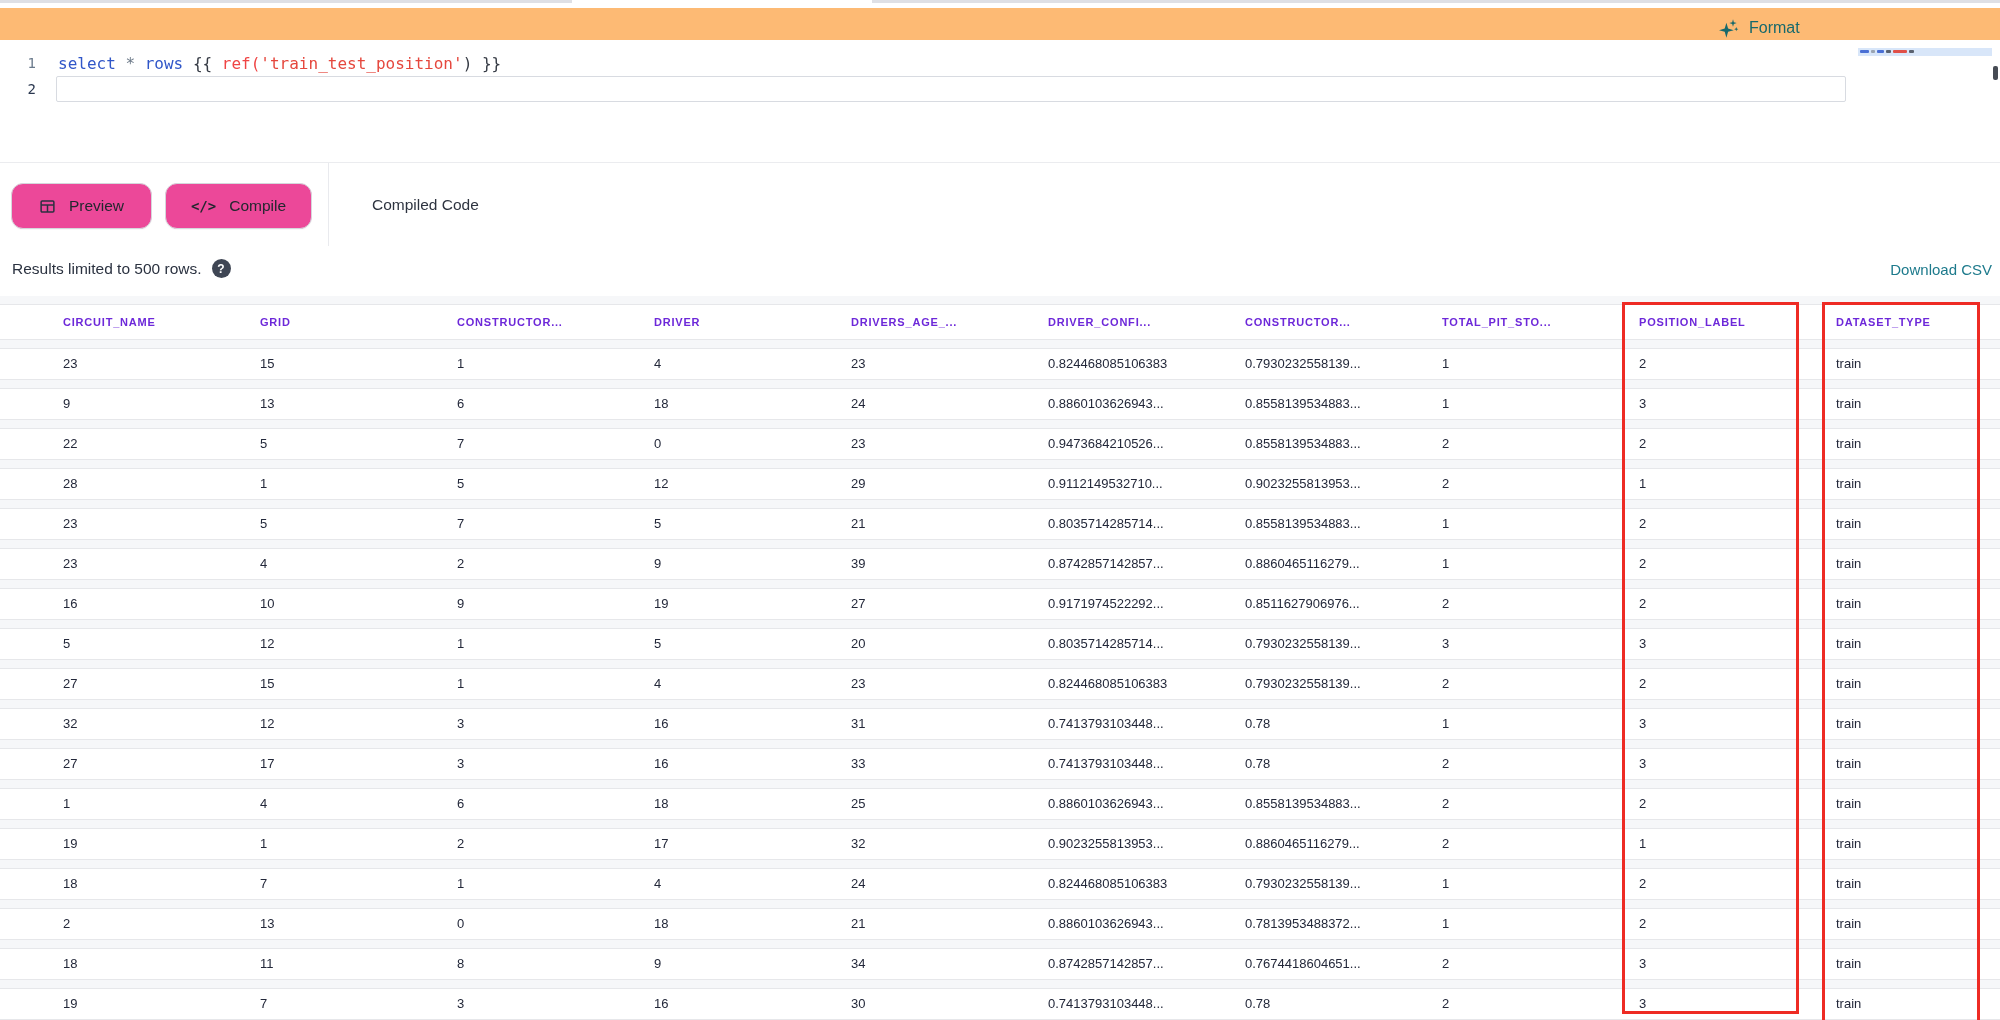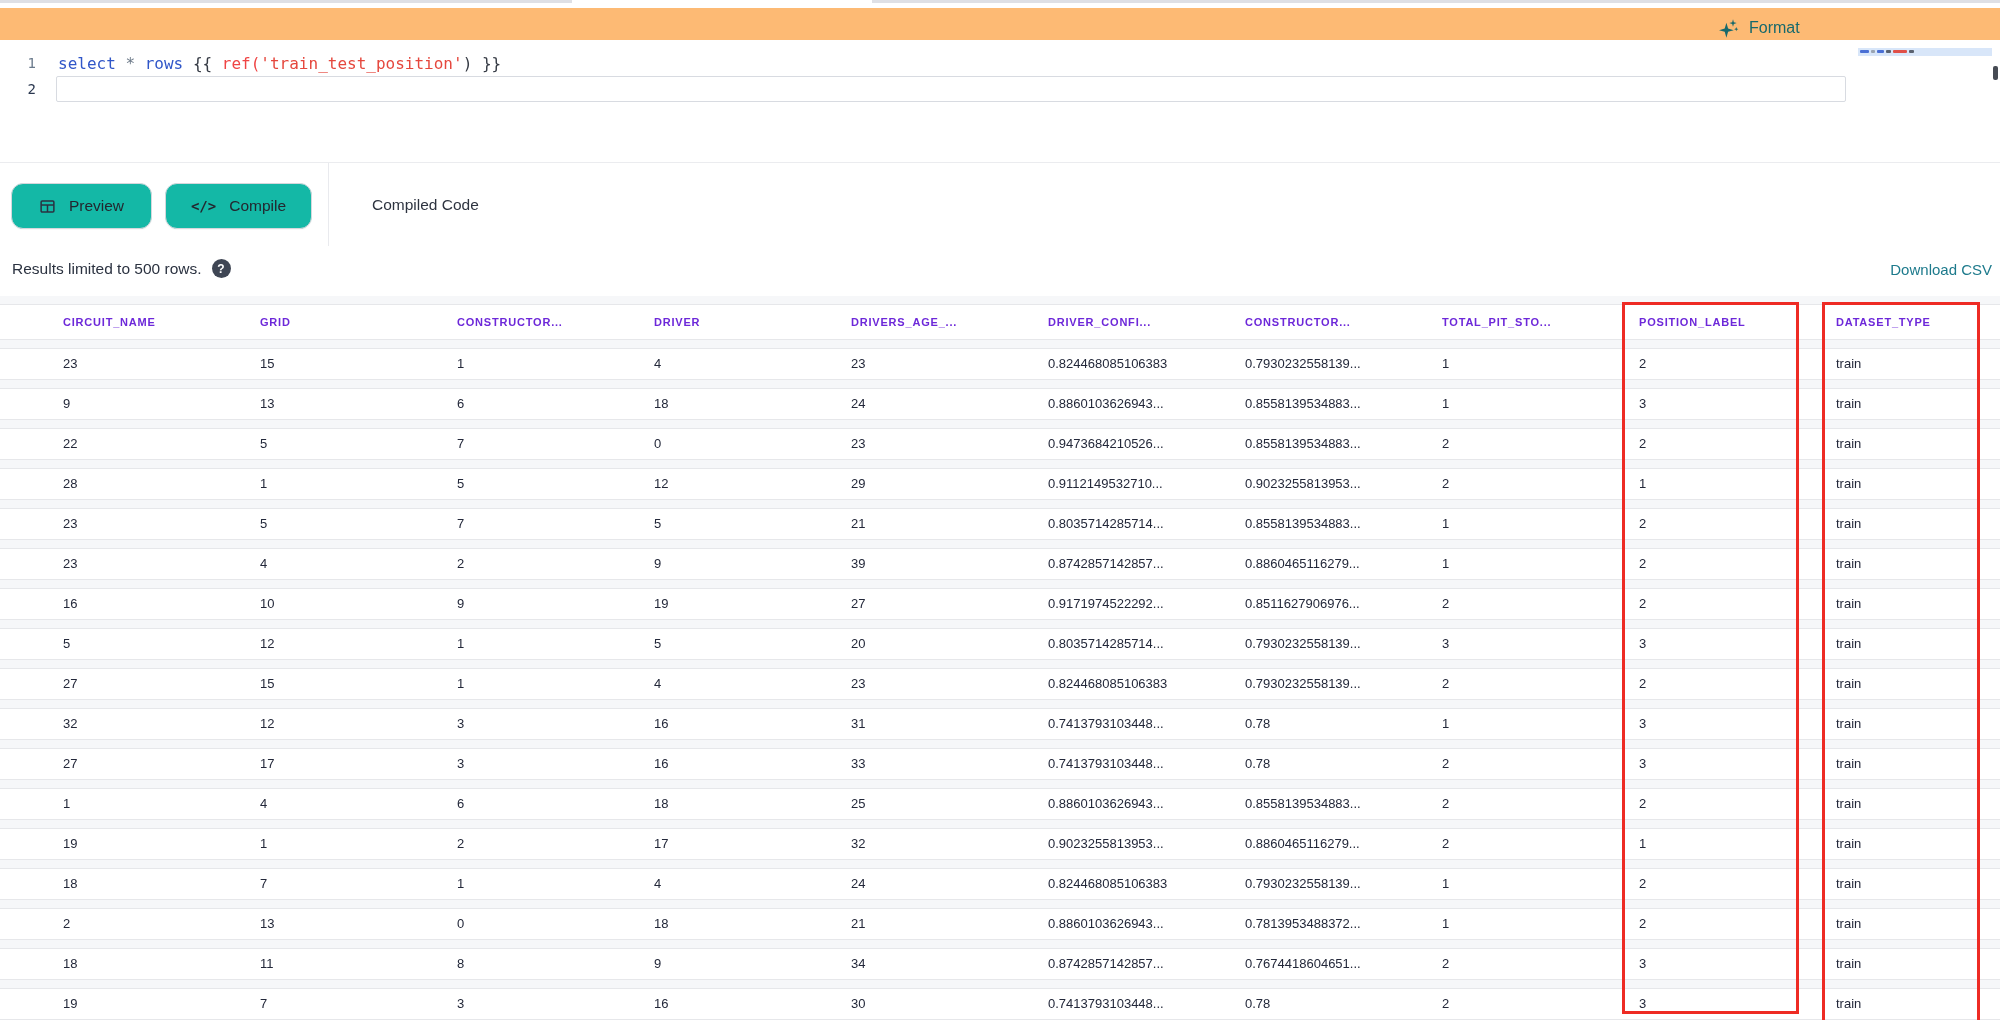--- a/index.html
+++ b/index.html
@@ -30,21 +30,21 @@
   .line.active .code{width:1788px;height:24px;border:1px solid #d8dbe1;border-radius:2px;margin-left:20px;background:#fff;}
   .tk-kw{color:#3056c8;} .tk-fn{color:#ef4444;} .tk-str{color:#e5473d;}
   .tk-br{color:#363b45;} .tk-op{color:#6e7b8a;} .tk-pl{color:#363b45;}
   #minimap{position:absolute;left:1858px;top:8px;width:134px;height:8px;background:#d8e6f9;}
   #minimap span{position:absolute;top:2px;height:3px;border-radius:1px;}
   #scroll-mark{position:absolute;right:2px;top:26px;width:5px;height:14px;background:#464b54;border-radius:2px;}
 
   
   #results-toolbar{position:absolute;left:0;top:162px;width:2000px;height:84px;background:#fff;
                    border-top:1px solid #ebecef;border-bottom:1px solid #e8e9ec;}
-  .btn{position:absolute;top:20px;height:44px;background:#14b8a6;border:1px solid #d5d7dc;border-radius:12px;
+  .btn{position:absolute;top:20px;height:44px;background:#ec4899;border:1px solid #d5d7dc;border-radius:12px;
        display:flex;align-items:center;justify-content:center;gap:13px;font-size:15.5px;font-weight:500;
        color:#23272f;cursor:pointer;box-shadow:0 1px 1px rgba(20,20,40,.03);}
   #preview-btn{left:11px;width:139px;}
   #compile-btn{left:165px;width:145px;}
   #compile-btn .code-glyph{font-family:"DejaVu Sans Mono",monospace;font-weight:700;font-size:14px;}
   #toolbar-vdiv{position:absolute;left:328px;top:0;width:1px;height:83px;background:#e9eaee;}
   #tabs{position:absolute;left:348px;top:0;height:83px;display:flex;}
   .tab{height:83px;display:flex;align-items:center;justify-content:center;padding:0 24px;
        font-size:15.5px;color:#2e3440;cursor:pointer;position:relative;}
   .tab.active{font-weight:500;}

